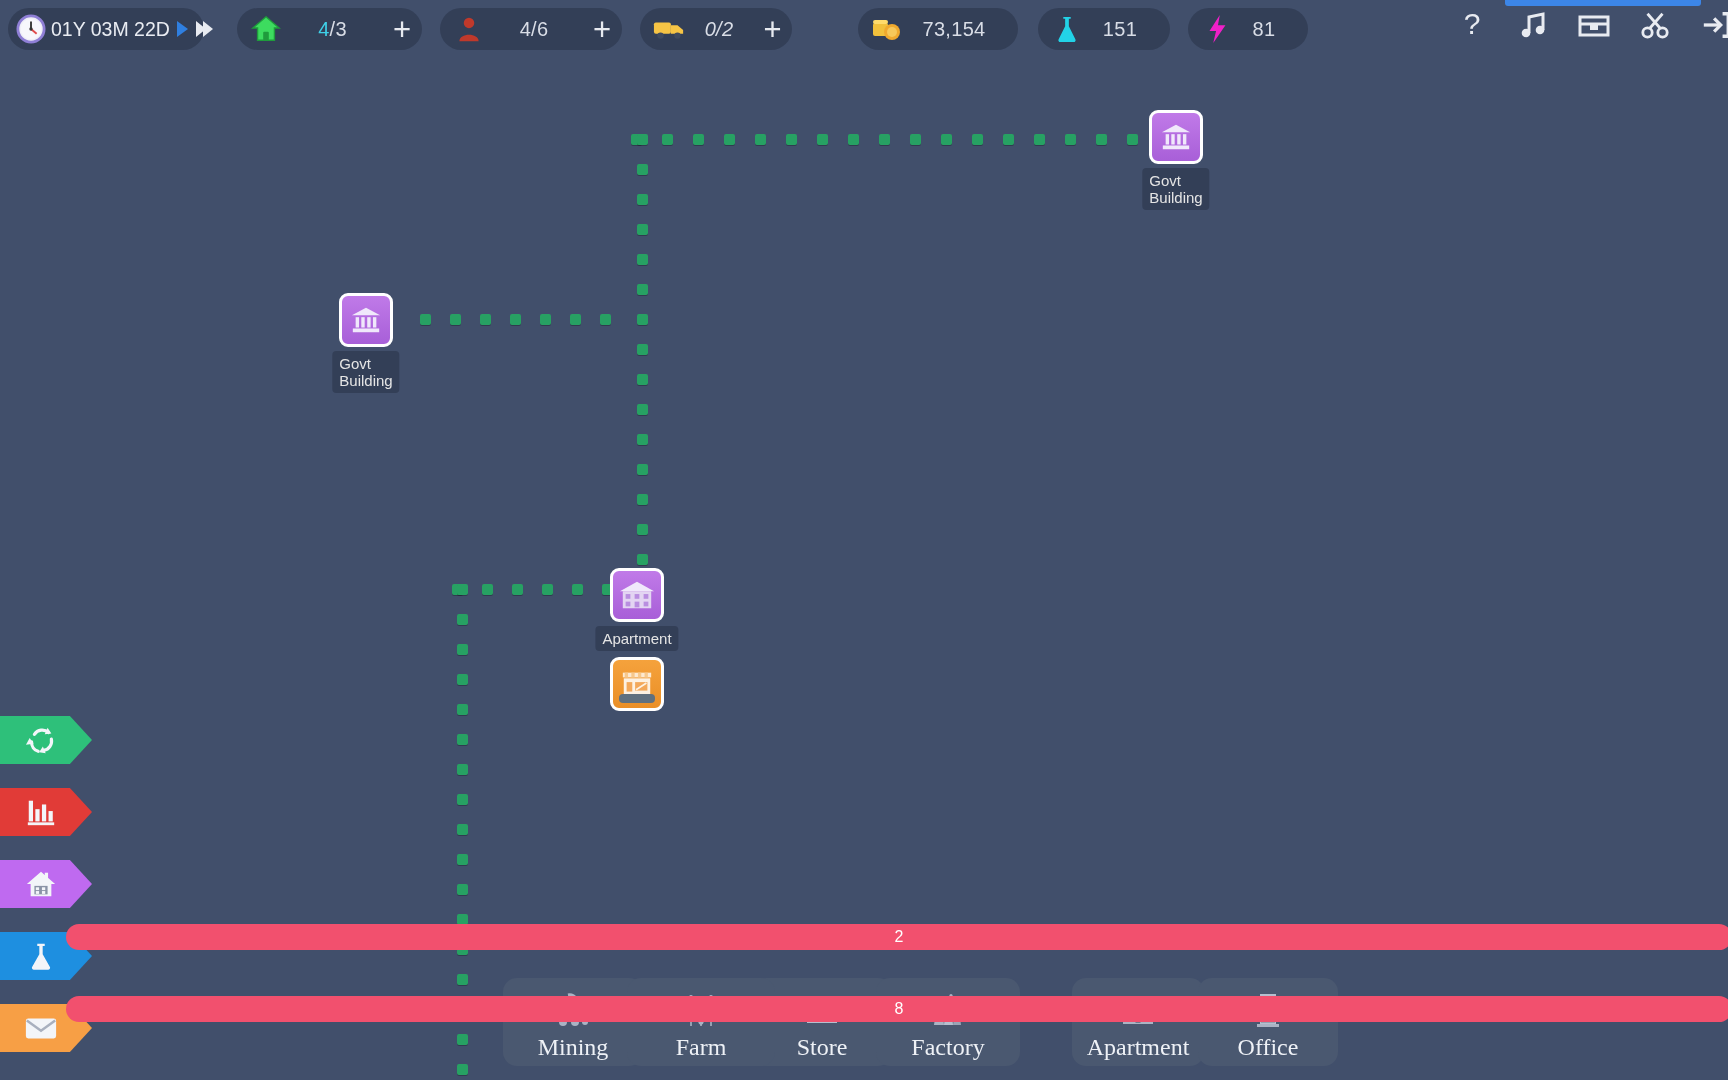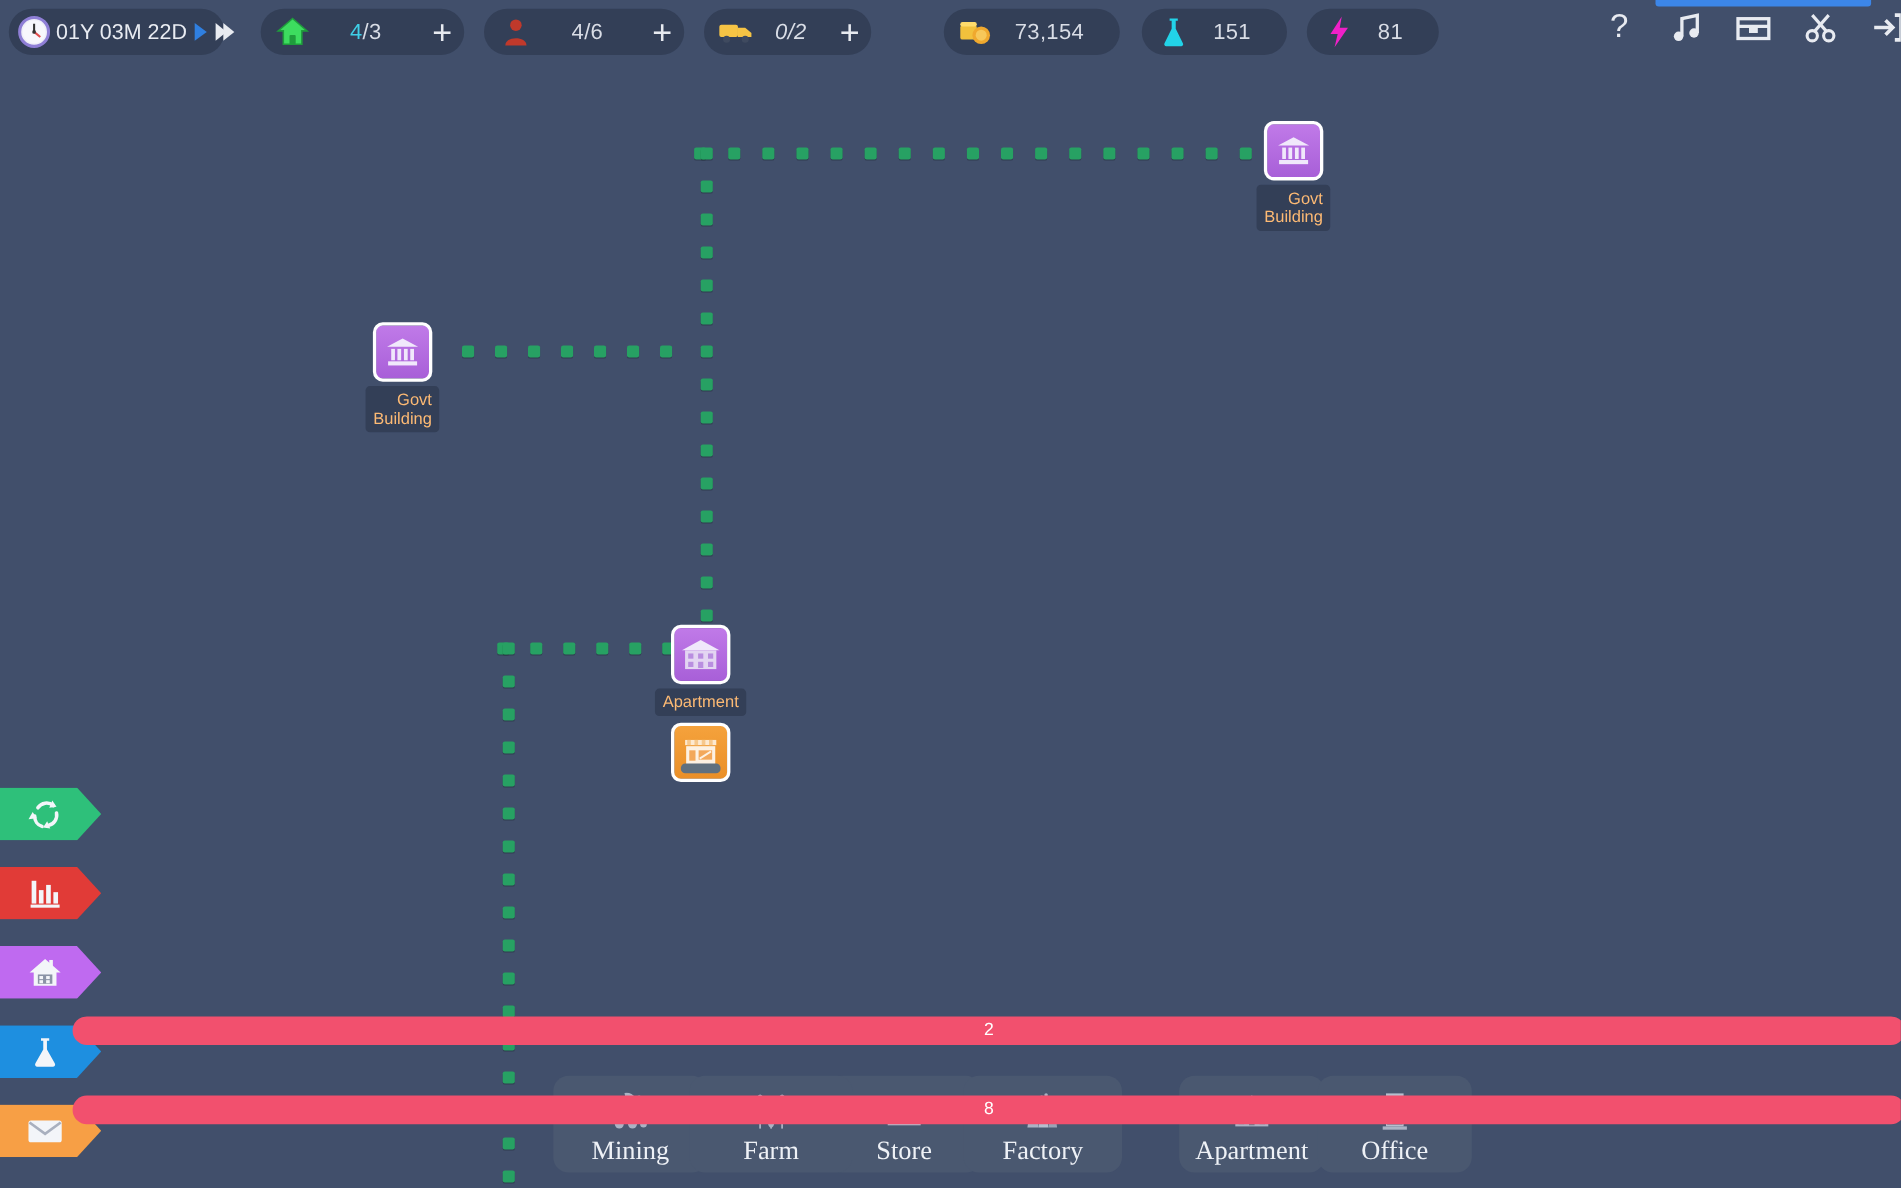--- a/index.html
+++ b/index.html
@@ -94,22 +94,22 @@
   }
 
   .bld{
     position:absolute; width:54px; height:54px; border-radius:9px;
     border:3px solid #ffffff; display:flex; align-items:center; justify-content:center;
     cursor:pointer;
   }
   .bld.purple{ background:linear-gradient(#c07ae8,#a85fd8); }
   .bld.orange{ background:linear-gradient(#f5a23c,#ea8f27); }
   .bld-label{
-    position:absolute; background:#333f57; color:#fdba74;
-    font-size:15px; line-height:17px; text-align:right;
+    position:absolute; background:#333f57; color:#e5e5e5;
+    font-size:15px; line-height:17px; text-align:left;
     padding:4px 7px; border-radius:4px; white-space:pre-line;
     transform:translateX(-50%);
   }
   .constr-bar{
     position:absolute; left:6px; right:6px; bottom:5px; height:9px;
     background:#60707f; border-radius:4px;
   }
 
   
   .buildbar{ position:absolute; bottom:8px; left:0; width:1728px; height:96px; }

